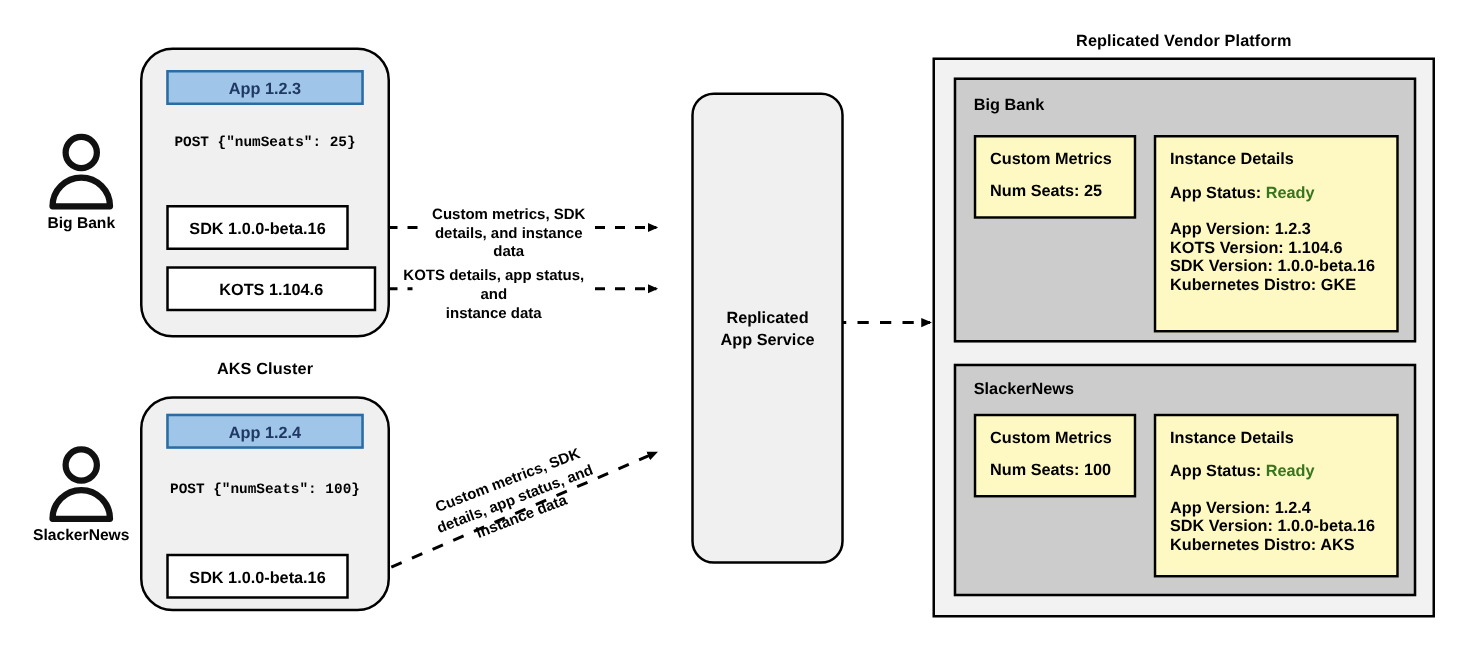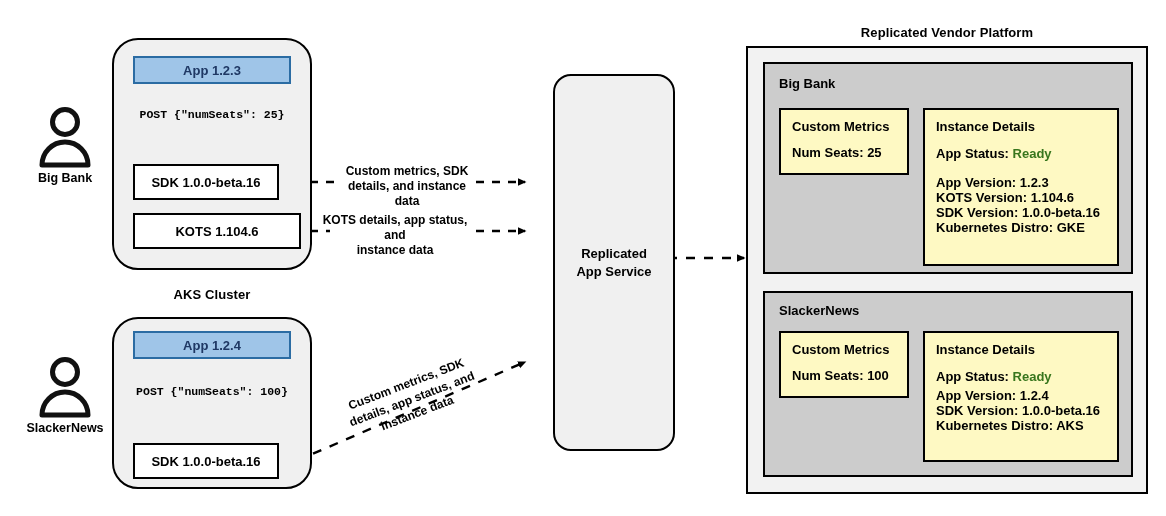--- a/index.html
+++ b/index.html
@@ -280,20 +280,20 @@
     <div class="panel-title" style="margin:9px 0 0 11px;">Custom Metrics</div>
     <div class="panel-line" style="margin:11px 0 0 11px;">Num Seats: 100</div>
   </div>
 
   <div class="abs panel" style="left:923px; top:331px; width:196px; height:131px;">
     <div class="panel-title" style="margin:9px 0 0 11px;">Instance Details</div>
     <div class="panel-line" style="margin:12px 0 0 11px;">
       <span>App Status:</span>
       <span class="ready">Ready</span>
     </div>
-    <div style="margin:4px 0 0 11px;">
+    <div style="margin:14px 0 0 11px;">
       <div class="panel-line">App Version: 1.2.4</div>
       <div class="panel-line">SDK Version: 1.0.0-beta.16</div>
       <div class="panel-line">Kubernetes Distro: AKS</div>
     </div>
   </div>
 
 </div>
 
 </body></html>

